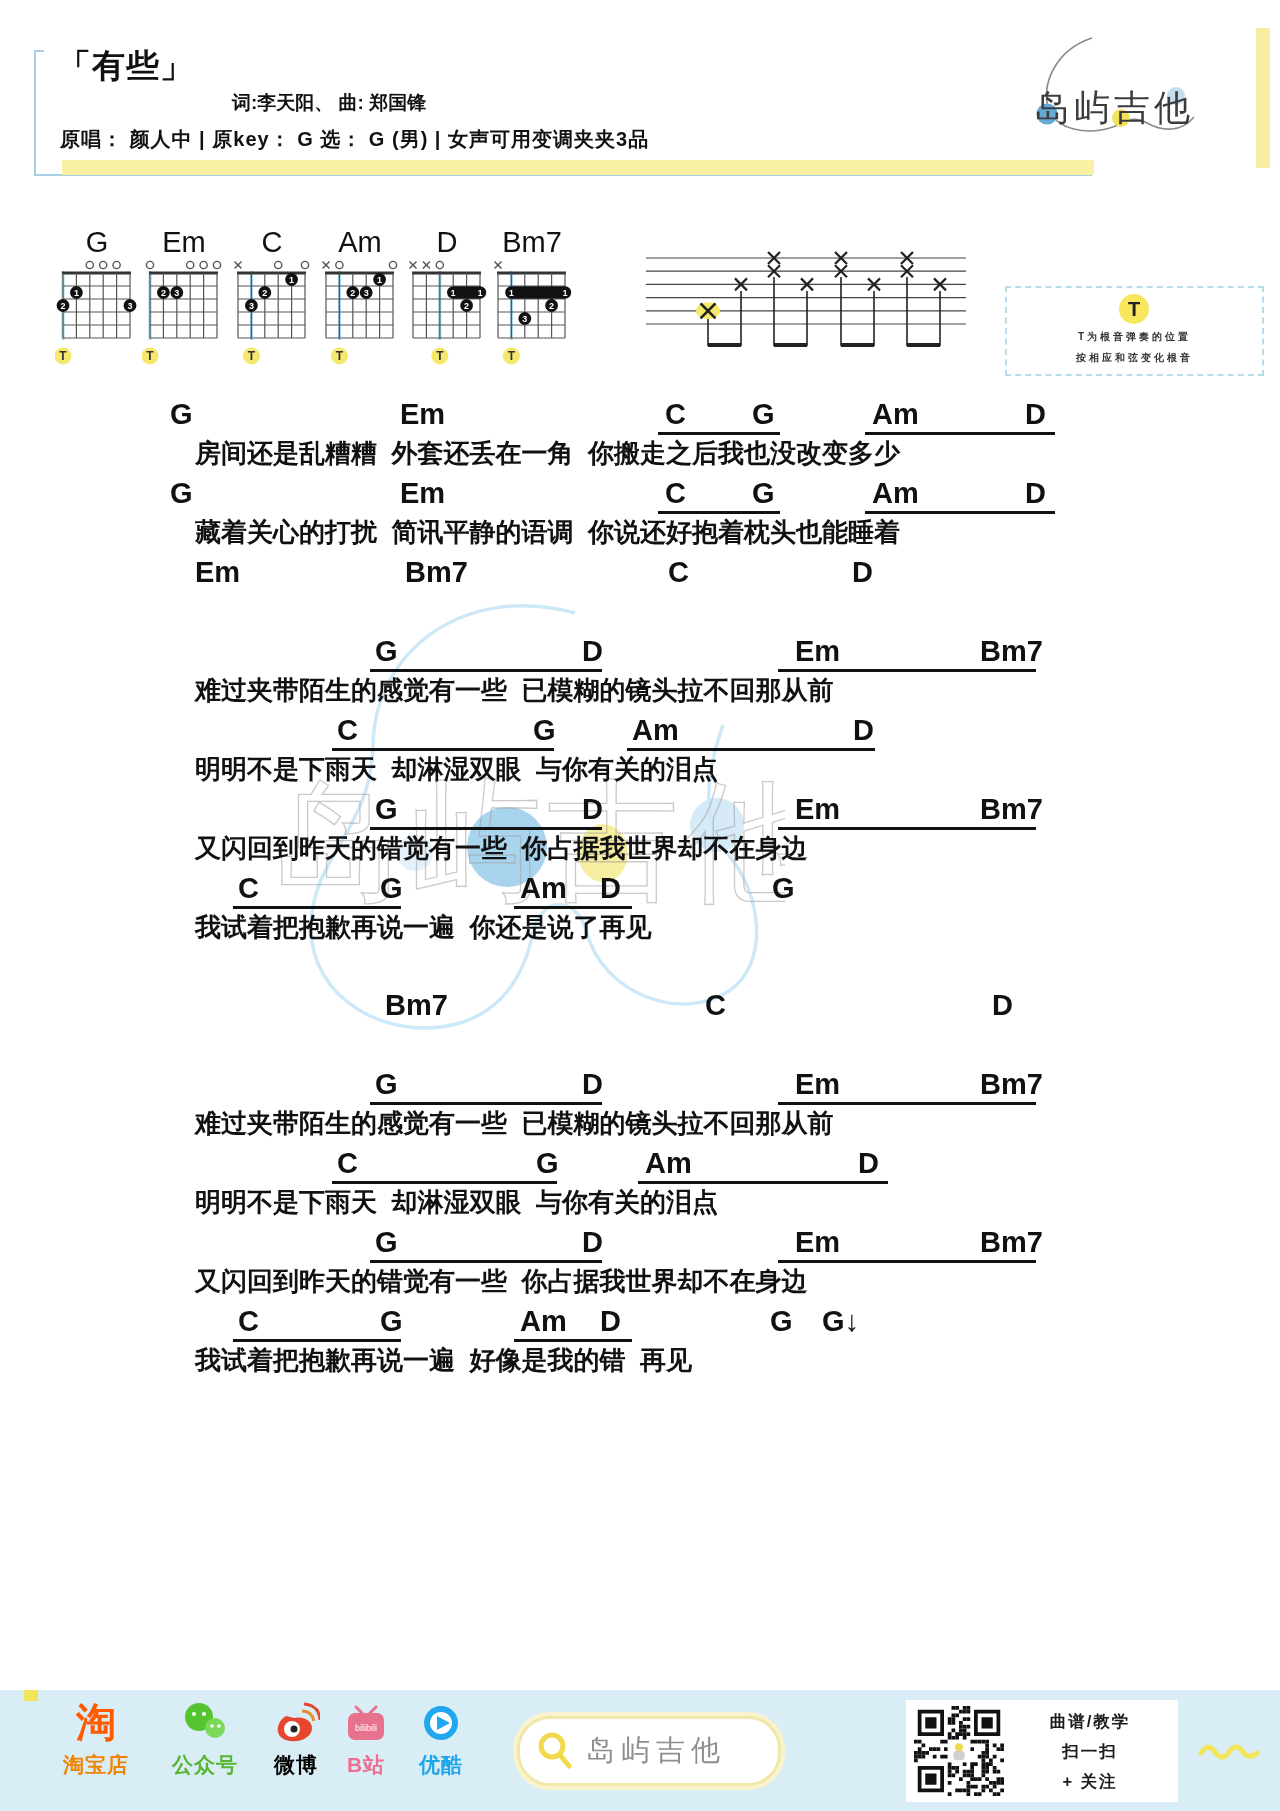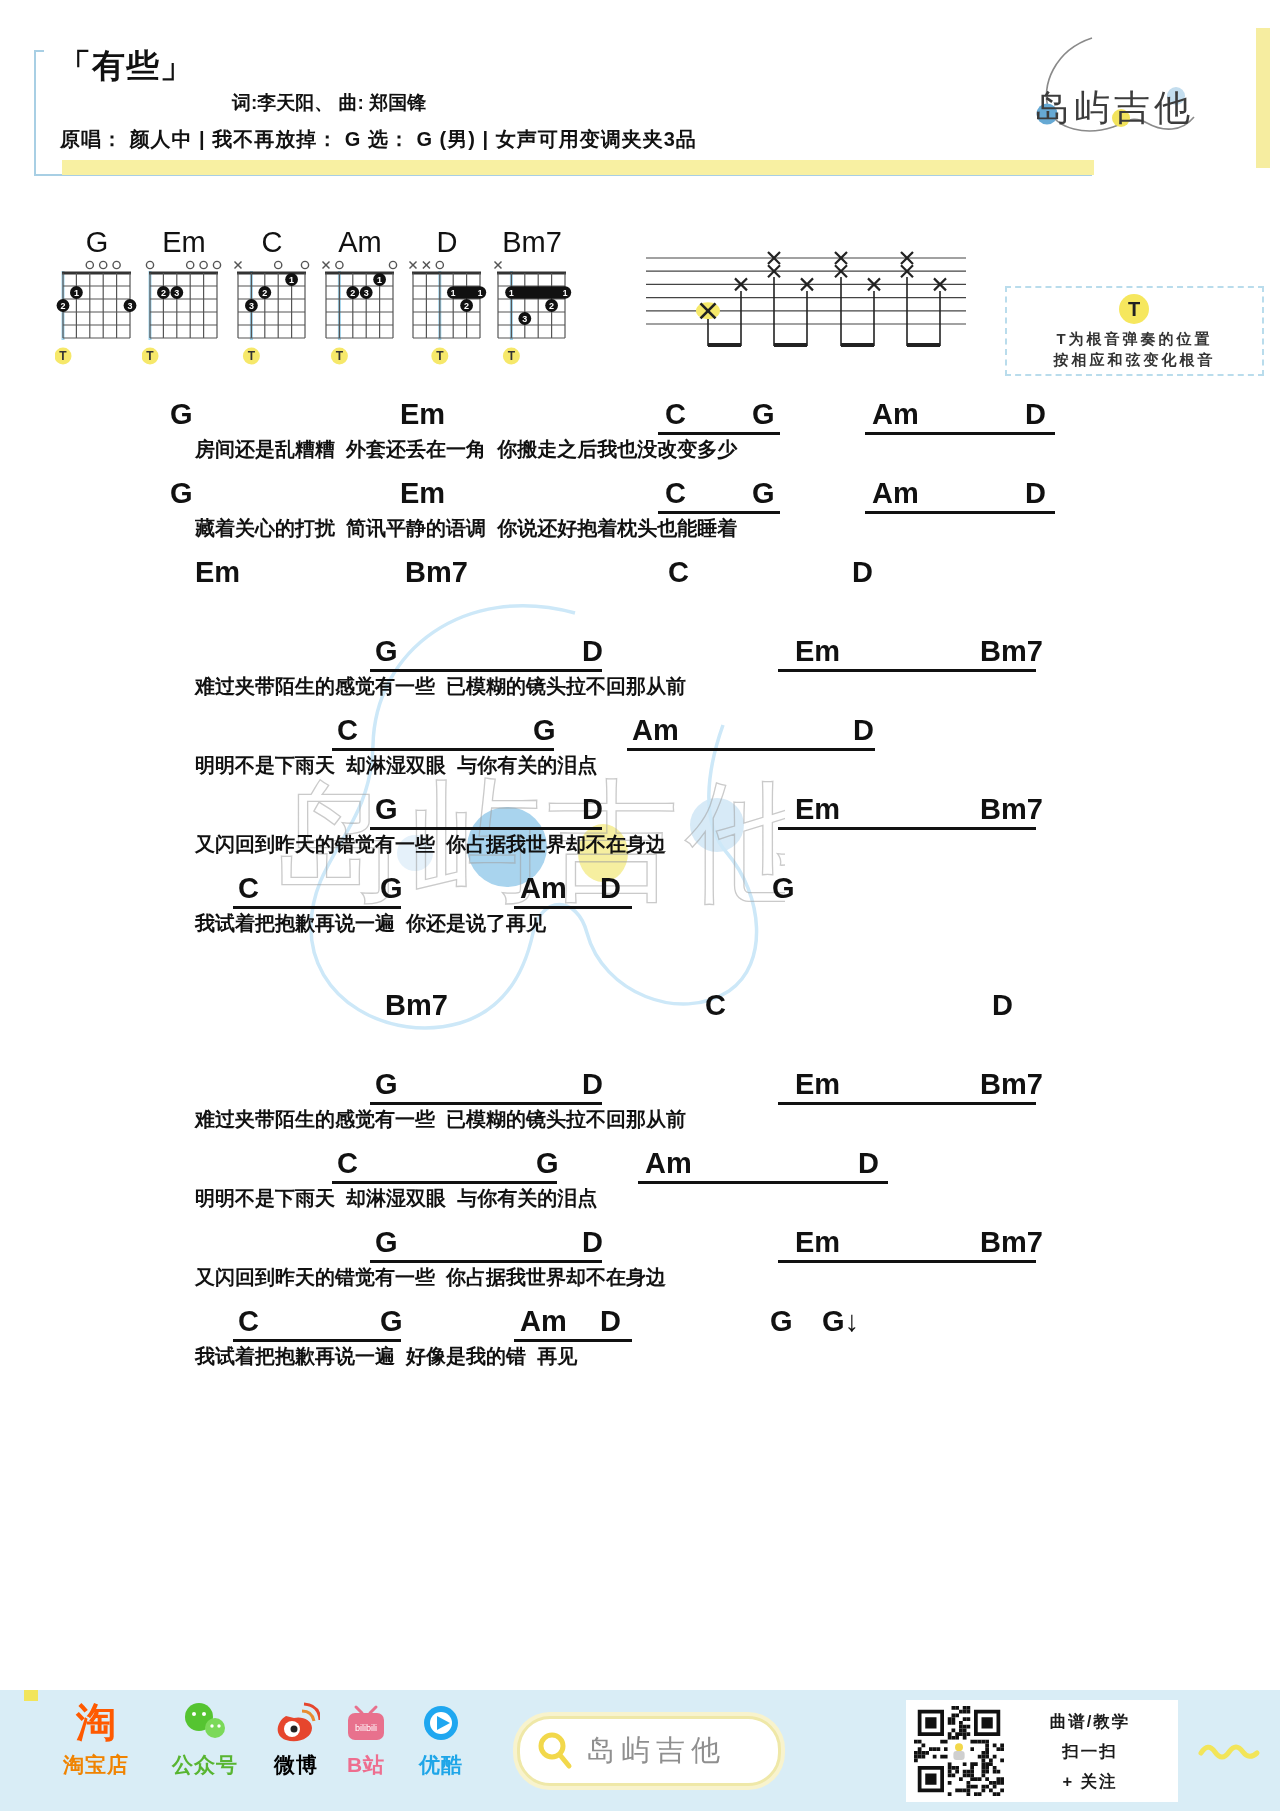--- a/index.html
+++ b/index.html
@@ -14,26 +14,26 @@
   .song-credits{position:absolute;left:188px;top:52px;font-size:19px;font-weight:600;}
   .song-meta{position:absolute;left:16px;top:88px;font-size:20px;font-weight:600;letter-spacing:1px;}
   .strip{position:absolute;left:1256px;top:28px;width:14px;height:140px;background:#f6eda0;}
   
   .chord-block{position:absolute;top:225px;width:84px;text-align:center;}
   .chord-name{font-size:29px;font-weight:500;height:34px;line-height:34px;}
   
   .tip-box{position:absolute;left:1005px;top:286px;width:255px;height:86px;border:2px dashed #b9dcec;background:#fff;text-align:center;}
   .tip-badge{position:absolute;left:112px;top:6px;width:30px;height:30px;border-radius:50%;background:#f6e75e;
              font-size:20px;font-weight:bold;line-height:30px;color:#222;}
-  .tip-line{position:absolute;left:0;width:255px;font-size:15px;letter-spacing:3px;color:#333;font-weight:600;}
+  .tip-line{position:absolute;left:0;width:255px;font-size:10px;letter-spacing:3px;color:#333;font-weight:600;}
   
   .lyric-line{position:absolute;left:0;width:1280px;height:78px;z-index:2;}
   .chord-label{position:absolute;top:0;font-size:29px;font-weight:600;white-space:pre;}
   .chord-ul{position:absolute;top:34px;height:2.6px;background:#111;}
-  .lyric-text{position:absolute;top:38px;font-size:20px;font-weight:700;white-space:pre;letter-spacing:0px;}
+  .lyric-text{position:absolute;top:38px;font-size:26px;font-weight:700;white-space:pre;letter-spacing:0px;}
   
   .footer{position:absolute;left:0;top:1690px;width:1280px;height:121px;background:#d9edf6;}
   .f-item{position:absolute;top:10px;width:90px;text-align:center;cursor:pointer;}
   .f-label{font-size:21px;font-weight:700;margin-top:1px;letter-spacing:1px;}
   .search-pill{position:absolute;left:517px;top:26px;width:258px;height:64px;border-radius:33px;background:#fff;
                border:3px solid #efe8a8;box-shadow:0 0 0 4px #f8f3cd;}
   .search-text{position:absolute;left:66px;top:0;line-height:62px;font-size:29px;color:#8f8f8f;letter-spacing:6px;}
   .qr-panel{position:absolute;left:906px;top:10px;width:272px;height:102px;background:#fff;}
   .qr-lines{position:absolute;left:102px;top:6px;width:164px;text-align:center;}
   .qr-lines div{font-size:16.5px;font-weight:600;letter-spacing:2px;line-height:30px;color:#1a1a1a;}
@@ -41,21 +41,21 @@
 </style>
 </head>
 <body>
 
 <div class="page">
 
   <div class="hdr-blue"></div>
   <div class="hdr-white">
     <div class="song-title">「有些」</div>
     <div class="song-credits">词:李天阳、 曲: 郑国锋</div>
-    <div class="song-meta">原唱： 颜人中 | 我不再放掉： G 选： G (男) | 女声可用变调夹夹3品</div>
+    <div class="song-meta">原唱： 颜人中 | 原key： G 选： G (男) | 女声可用变调夹夹3品</div>
   </div>
   <div class="hdr-yellow"></div>
   <div class="strip"></div>
 
   <svg class="abs" style="left:1000px;top:30px;" width="200" height="140" viewBox="0 0 200 140">
     <path d="M 92,8 C 55,20 40,56 49,80 C 57,99 86,106 113,97 C 128,92 132,85 147,93 C 163,102 182,102 194,87" fill="none" stroke="#8a8a8a" stroke-width="1.6"></path>
     <circle cx="47" cy="84" r="10.5" fill="#66a9d4"></circle>
     <circle cx="121" cy="88" r="9" fill="#f2e35c"></circle>
     <circle cx="176" cy="66" r="9" fill="#c3ddee"></circle>
     <text x="34" y="90" font-size="36" font-weight="300" letter-spacing="4" fill="#3c3c3c">岛屿吉他</text>

